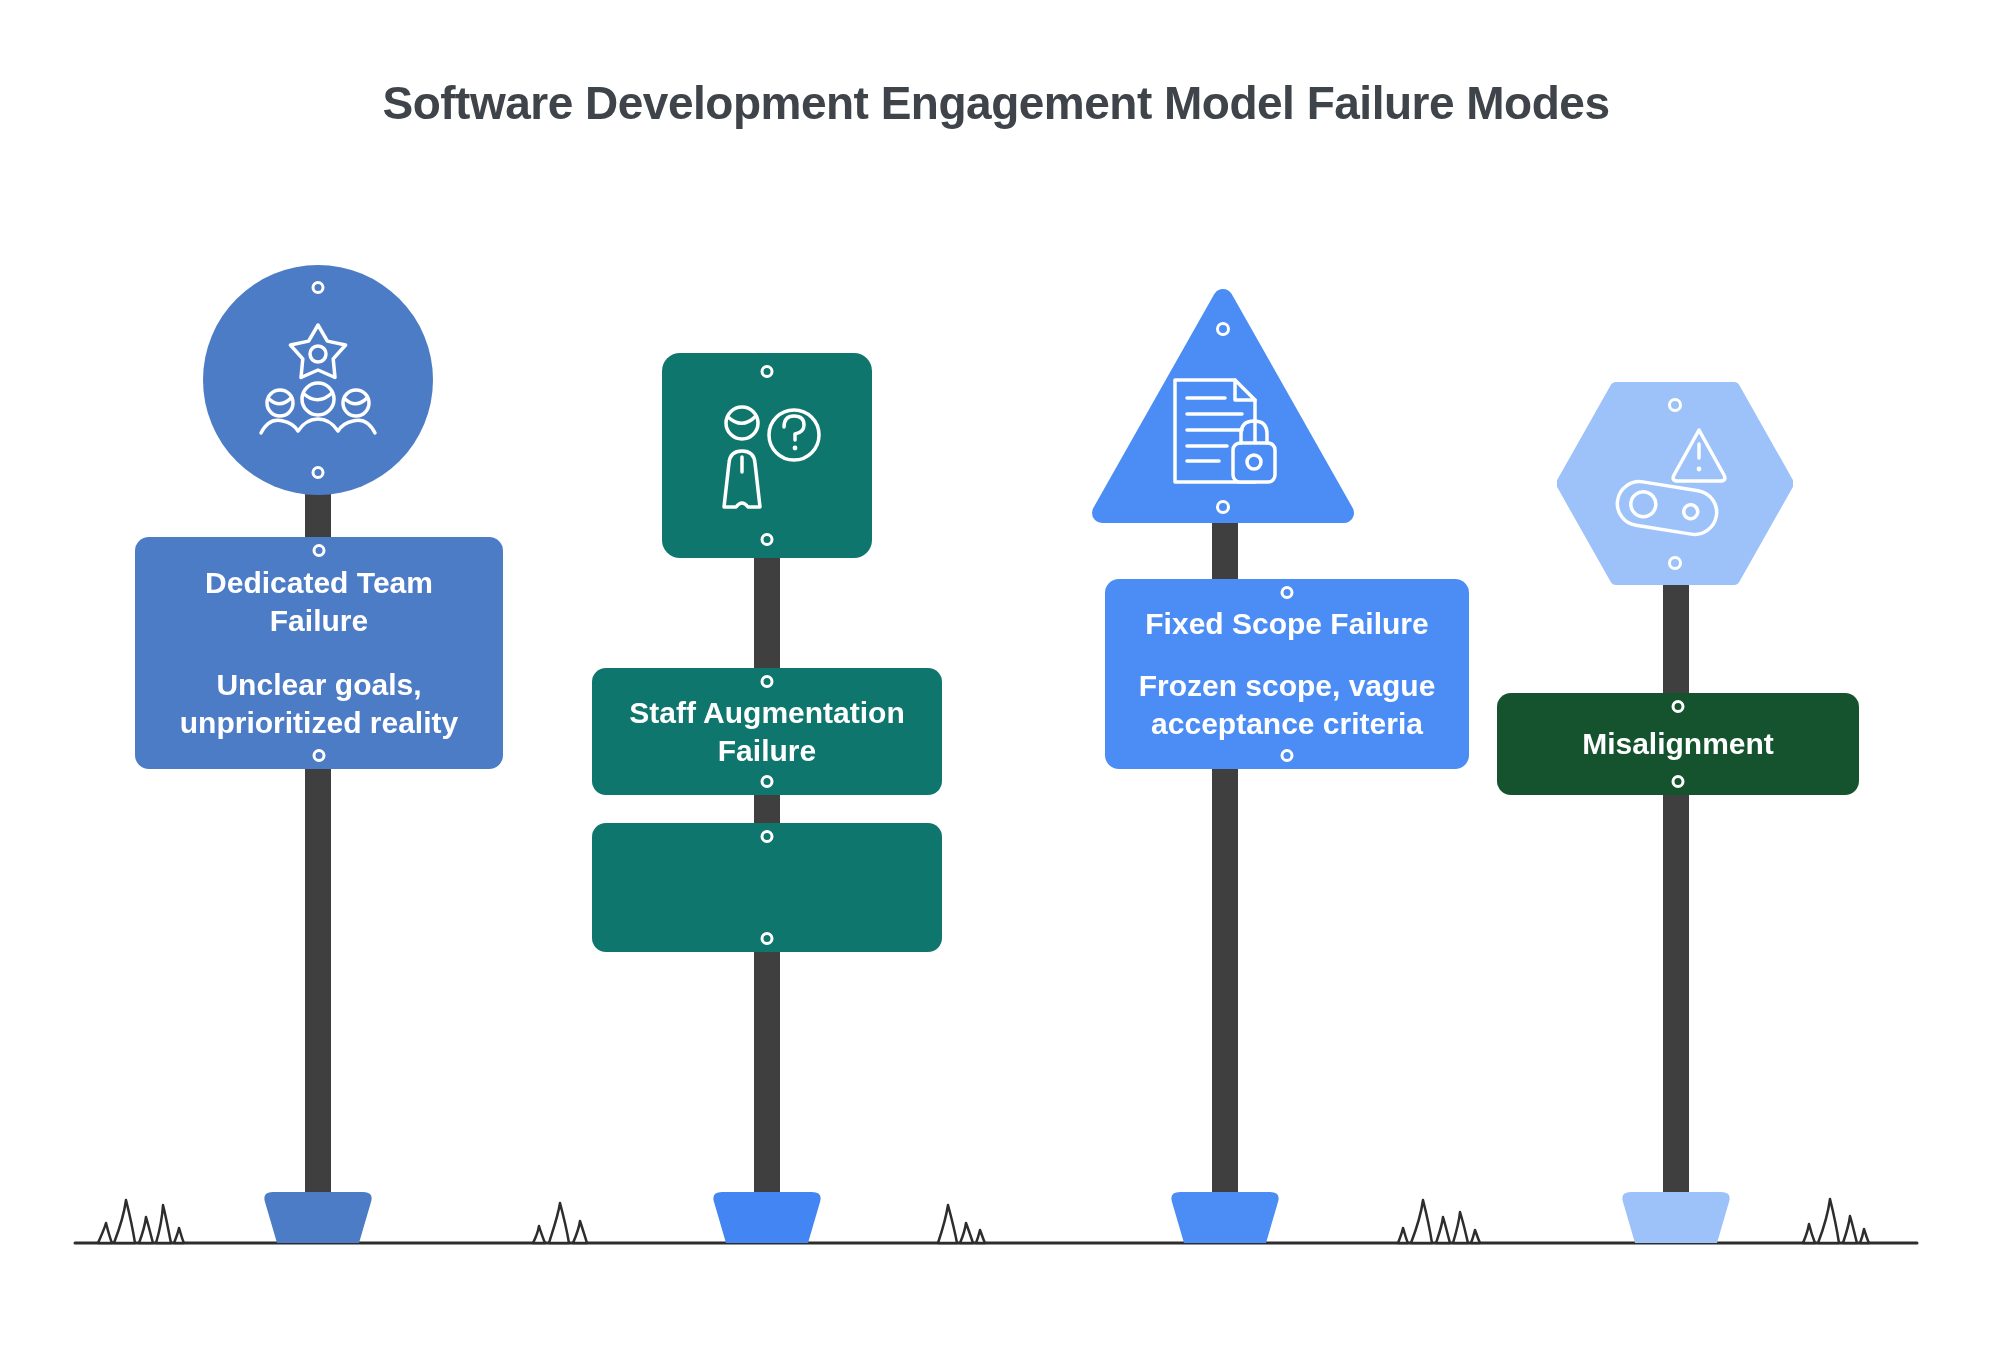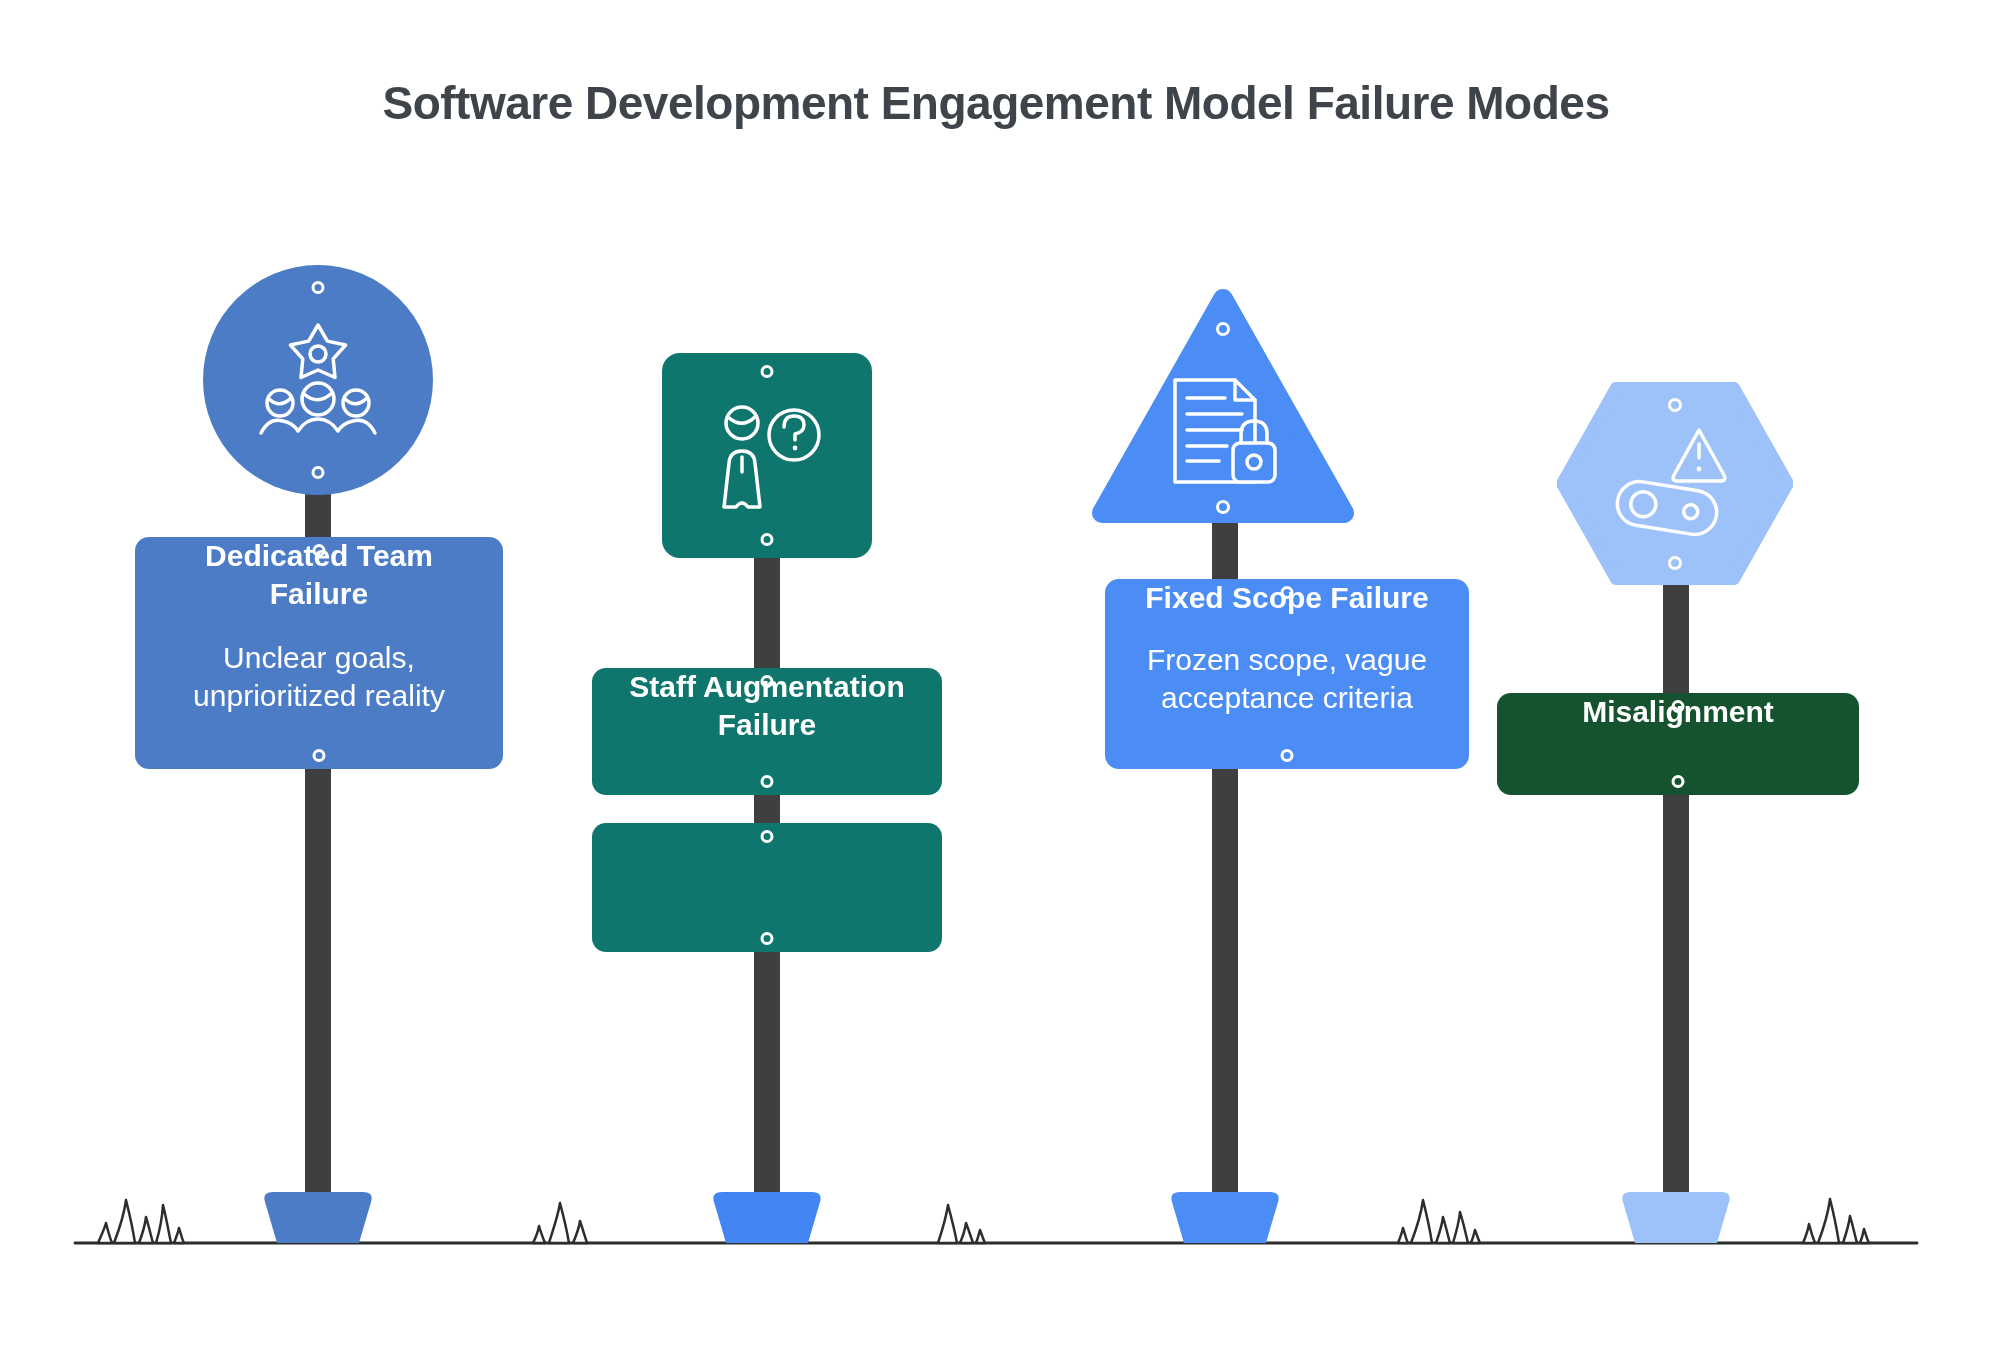--- a/index.html
+++ b/index.html
@@ -3,26 +3,26 @@
 <meta charset="utf-8">
 <style>
   html,body{margin:0;padding:0;background:#fff;}
   .canvas{position:relative;width:1992px;height:1348px;background:#fff;overflow:hidden;
           font-family:"Liberation Sans", sans-serif;}
   .title{position:absolute;left:0;right:0;top:76px;margin:0;text-align:center;
          font-size:46px;font-weight:700;color:#3F444A;letter-spacing:-0.5px;}
   .post{position:absolute;width:26px;background:#3F3F3F;}
   .shape{position:absolute;}
   .board{position:absolute;border-radius:14px;display:flex;flex-direction:column;
-         align-items:center;text-align:center;color:#fff;}
+         align-items:center;justify-content:center;text-align:center;color:#fff;}
   .c1{background:#4D7CC7}.c2{background:#0f766e}.c3{background:#4C8DF5}.c4{background:#14532d}
   .circle1{width:230px;height:230px;border-radius:50%;}
   .square2{width:210px;height:205px;border-radius:18px;}
   .btitle{font-size:30px;line-height:38px;font-weight:700;}
-  .bbody{font-size:30px;line-height:38px;font-weight:400;}
+  .bbody{font-size:30px;line-height:38px;font-weight:700;}
   .btitle span,.bbody span{display:block;}
   .dot{position:absolute;width:13px;height:13px;border:3px solid #fff;border-radius:50%;
        box-sizing:border-box;left:50%;transform:translateX(-50%);}
   .dot.t{top:7px}.dot.b{bottom:7px}
   svg{display:block;}
   .icon-stroke{stroke:#fff;stroke-width:3.5;fill:none;stroke-linecap:round;stroke-linejoin:round;}
 </style>
 </head>
 <body>
 

